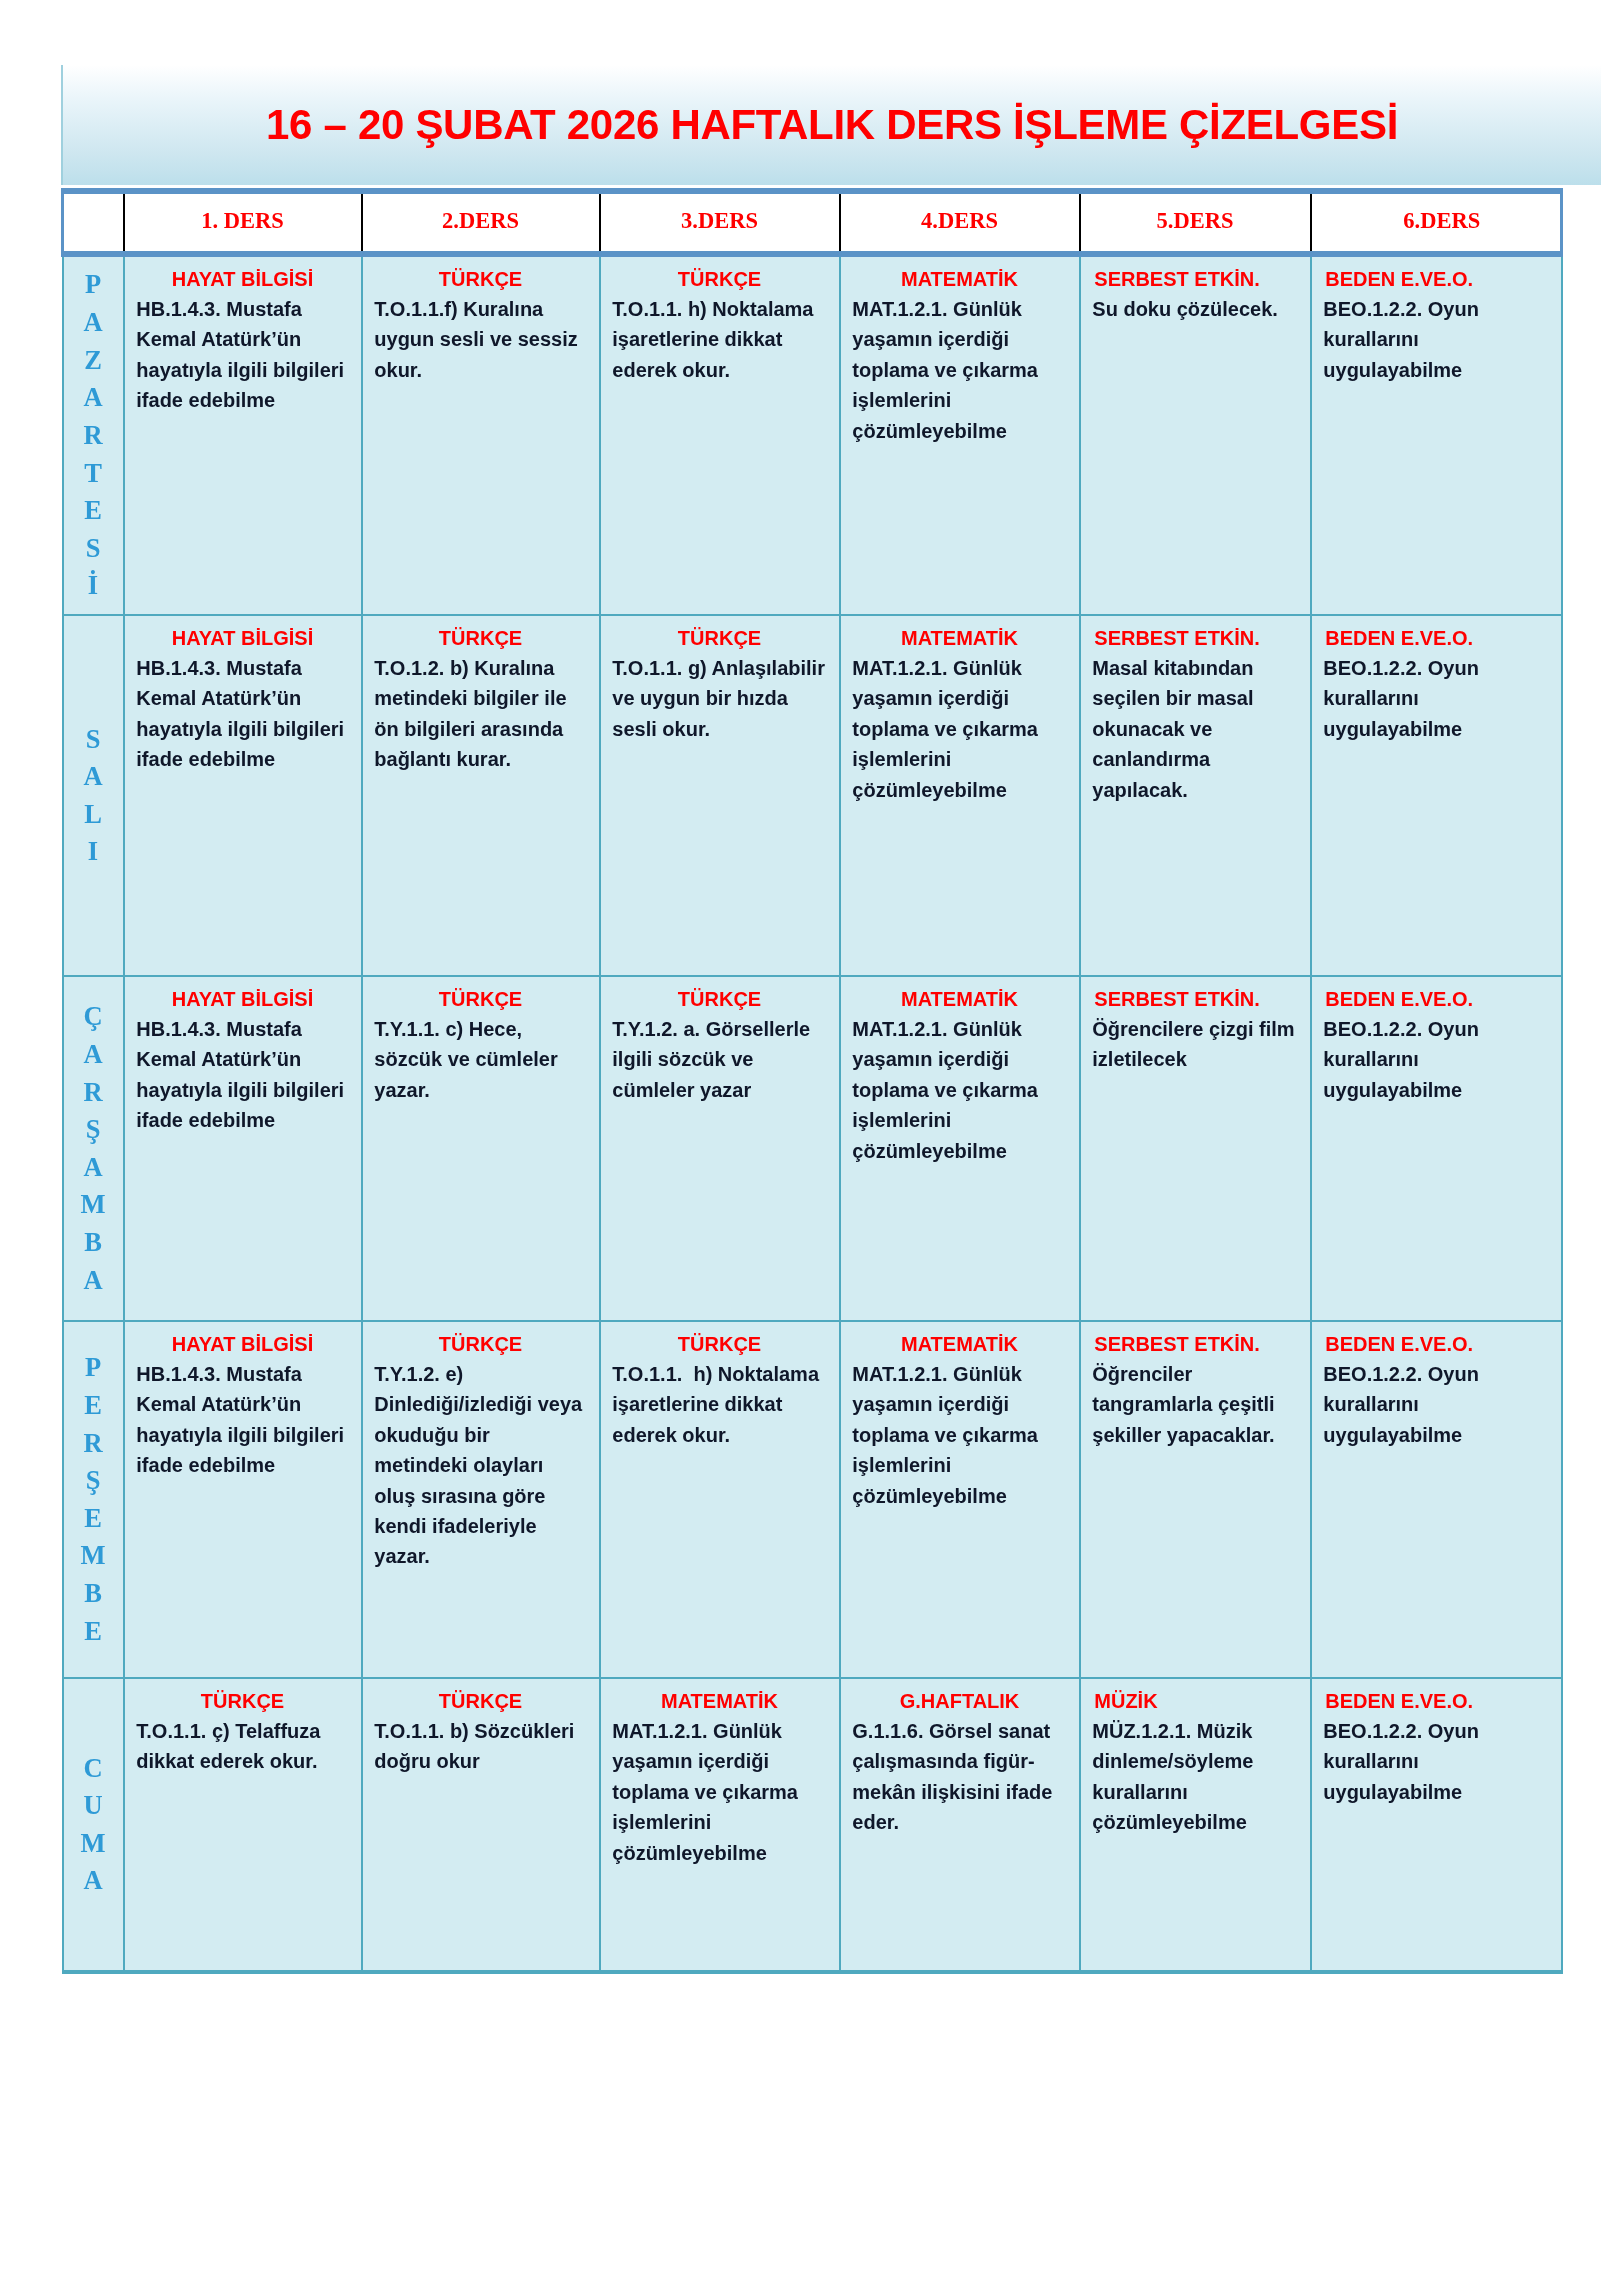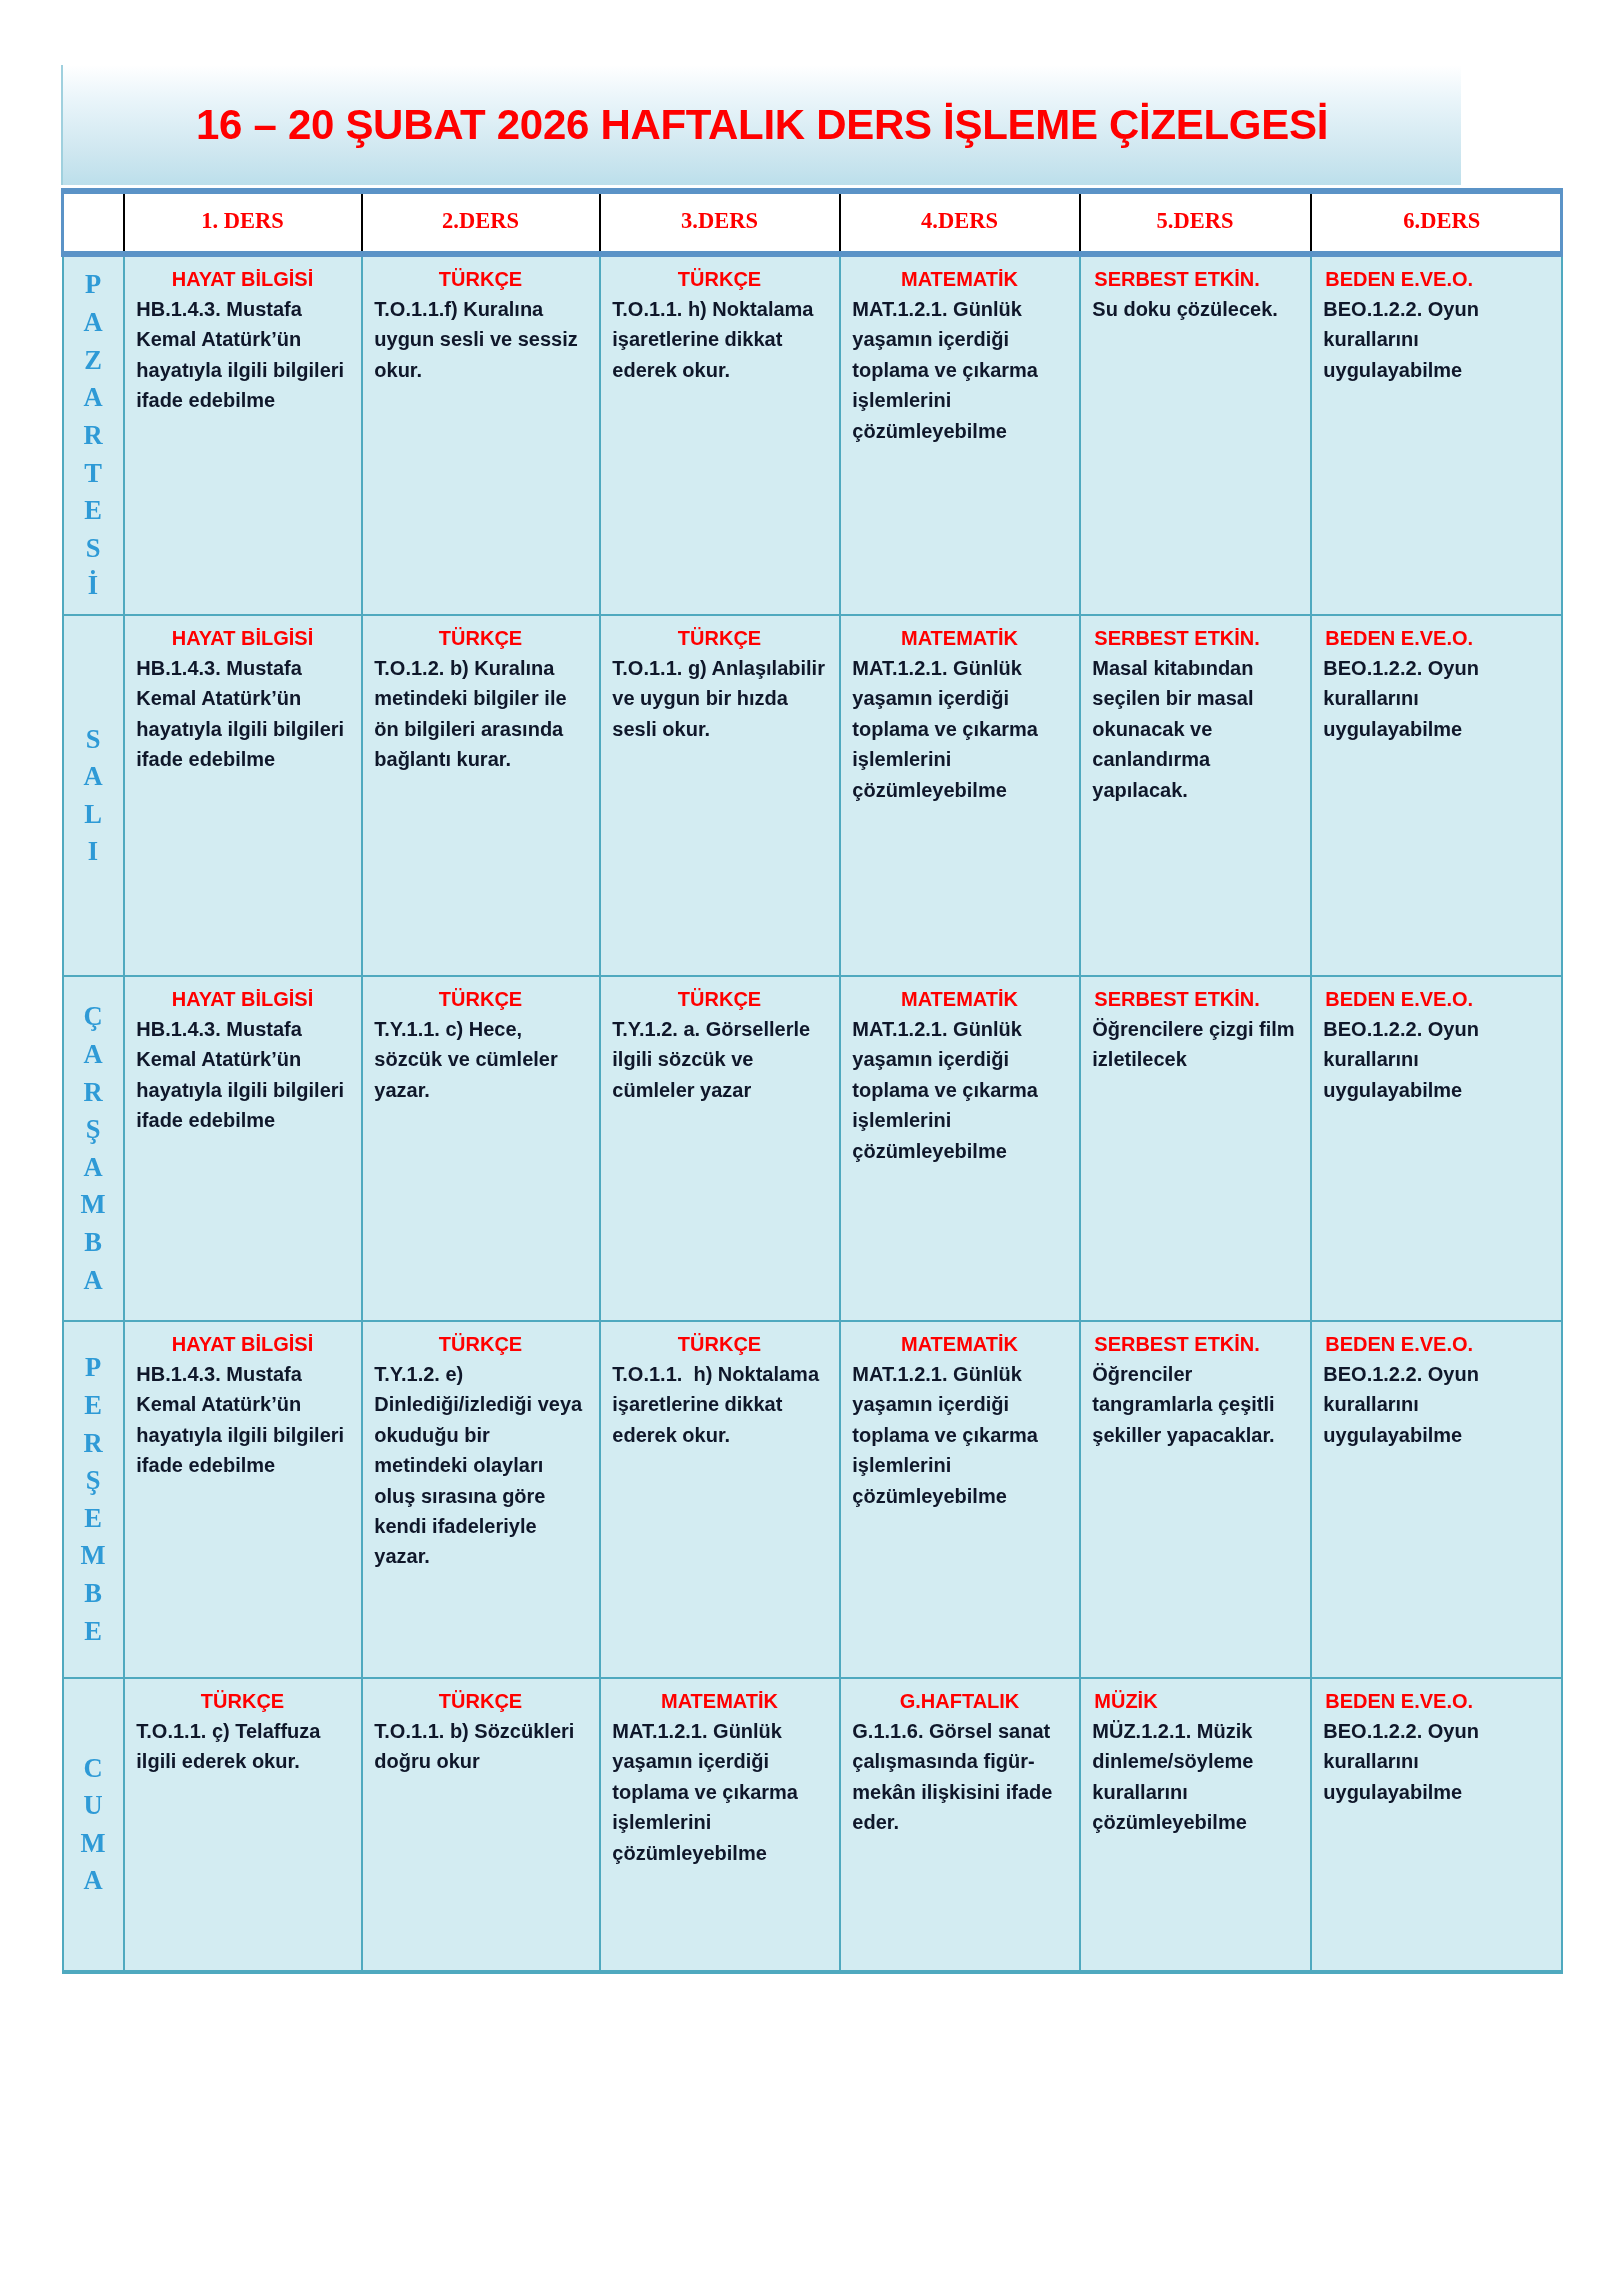--- a/index.html
+++ b/index.html
@@ -20,21 +20,21 @@
     height: 2293px;
     box-sizing: border-box;
     padding: 0;
   }
 
   
   .title-banner {
     position: absolute;
     left: 61px;
     top: 65px;
-    width: 1400px;
+    width: 1540px;
     height: 120px;
     background: linear-gradient(to bottom,
                 #ffffff 0%,
                 #eaf5fa 28%,
                 #cfe7f0 72%,
                 #bcdfeb 100%);
     border-left: 2.9px solid #9fd0de;
     display: flex;
     align-items: center;
     justify-content: center;
@@ -357,21 +357,21 @@
           <td class="day-cell" style="height: 294px;">
             <span class="day-stack">
               <span>C</span>
               <span>U</span>
               <span>M</span>
               <span>A</span>
             </span>
           </td>
           <td>
             <span class="subject">TÜRKÇE</span>
-            <span class="objective">T.O.1.1. ç) Telaffuza ilgili ederek okur.</span>
+            <span class="objective">T.O.1.1. ç) Telaffuza dikkat ederek okur.</span>
           </td>
           <td>
             <span class="subject">TÜRKÇE</span>
             <span class="objective">T.O.1.1. b) Sözcükleri doğru okur</span>
           </td>
           <td>
             <span class="subject">MATEMATİK</span>
             <span class="objective">MAT.1.2.1. Günlük yaşamın içerdiği toplama ve çıkarma işlemlerini çözümleyebilme</span>
           </td>
           <td>

